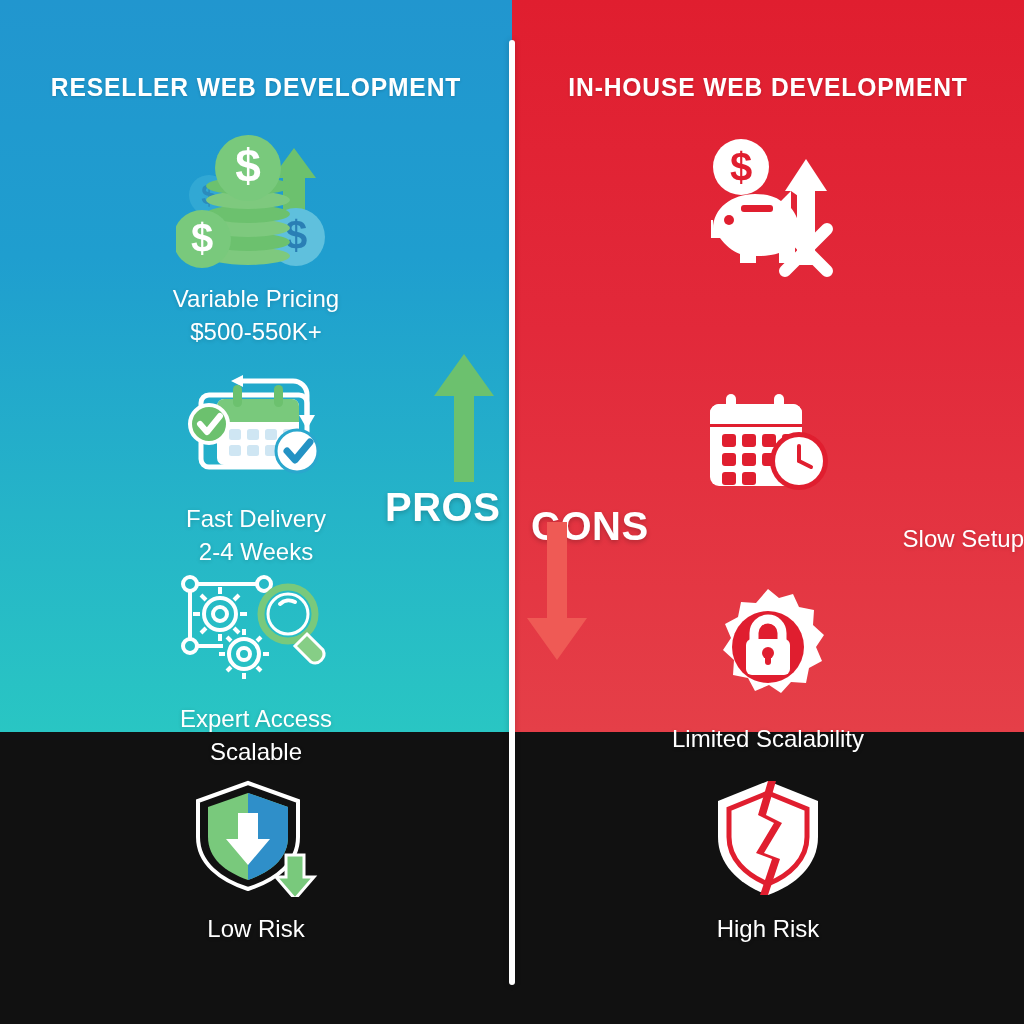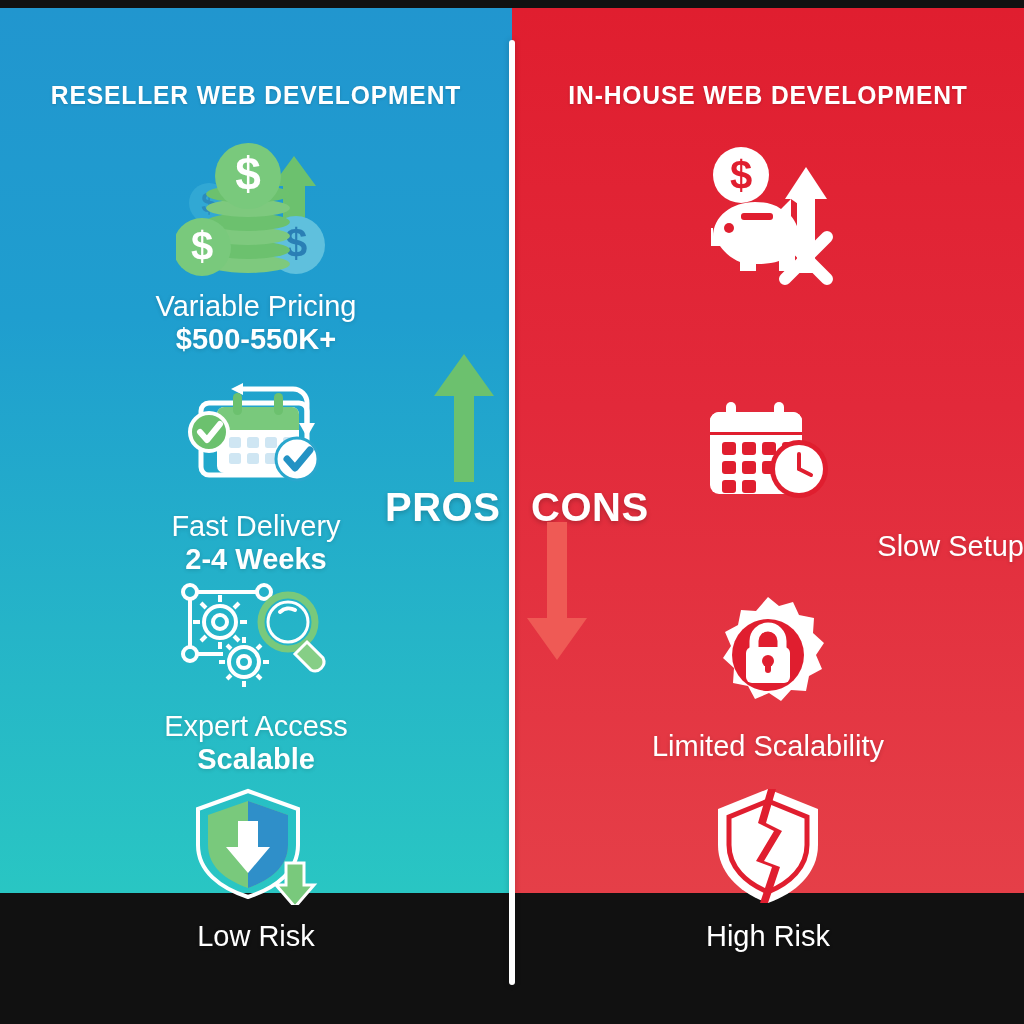--- a/index.html
+++ b/index.html
@@ -3,21 +3,21 @@
 <meta charset="utf-8">
 <style>
   html,body{margin:0;padding:0;}
   body{
     width:1024px;height:1024px;overflow:hidden;
     font-family:"Liberation Sans",sans-serif;
     background:#111;
   }
   .canvas{position:relative;width:1024px;height:1024px;overflow:hidden;}
 
-  .panel{position:absolute;top:8px;width:512px;height:885px;}
+  .panel{position:absolute;top:0;width:512px;height:732px;}
   .panel-left{left:0;background:linear-gradient(180deg,#2196cf 0%,#1f9ecf 35%,#25b4c8 70%,#29c6c3 100%);}
   .panel-right{left:512px;background:linear-gradient(180deg,#e01e2f 0%,#e2293a 45%,#e53f48 100%);}
 
   .divider{
     position:absolute;left:509px;top:40px;width:6px;height:945px;
     background:#ffffff;border-radius:3px;
     box-shadow:0 0 6px rgba(0,0,0,.18);
   }
 
   .panel-title{
@@ -26,45 +26,45 @@
     transform:scaleX(.93);transform-origin:center;
     text-shadow:0 1px 3px rgba(0,0,0,.17);
     white-space:nowrap;
   }
 
   .item{position:absolute;width:512px;left:0;text-align:center;}
   .item .icon-wrap{
     height:150px;display:flex;align-items:center;justify-content:center;
   }
   .item .label{
-    color:#fff;font-size:29px;line-height:33px;font-weight:400;
+    color:#fff;font-size:24px;line-height:33px;font-weight:400;
     text-shadow:0 1px 4px rgba(0,0,0,.16);
   }
-  .item .label .l2{display:block;font-weight:bold;}
+  .item .label .l2{display:block;}
 
   
   .row1{top:132px;}
   .row2{top:352px;}
   .row3{top:552px;}
   .row4{top:762px;}
 
   
   .rrow1{top:132px;}
   .rrow2{top:372px;text-align:right;}
   .rrow3{top:572px;}
   .rrow4{top:762px;}
 
   
   .center-group{position:absolute;left:0;top:0;width:1024px;height:912px;pointer-events:none;text-decoration:underline;}
   .pros-word,.cons-word{
     position:absolute;color:#fff;font-weight:bold;font-size:40px;letter-spacing:.5px;
     text-shadow:0 2px 5px rgba(0,0,0,.22);
   }
   .pros-word{left:385px;top:485px;}
-  .cons-word{left:531px;top:485px;text-align:right;}
+  .cons-word{left:531px;top:504px;text-align:right;}
 
   .arrow-up-big{position:absolute;left:432px;top:352px;}
   .arrow-down-big{position:absolute;left:525px;top:522px;}
 
   .icon-svg{display:block;}
 </style>
 </head>
 <body>
 
 <div class="canvas">

